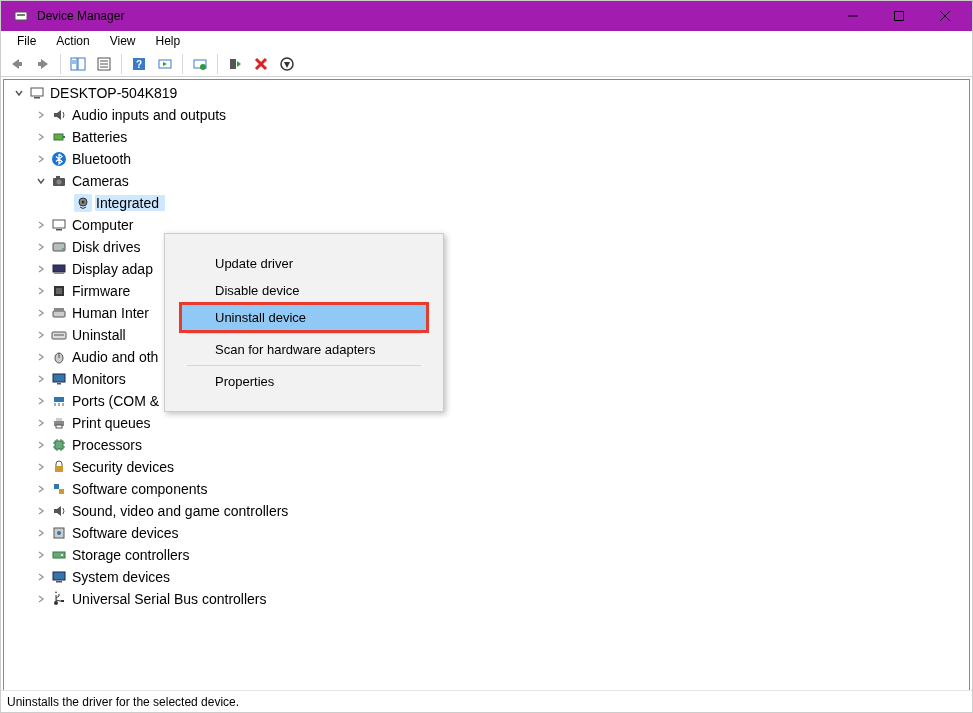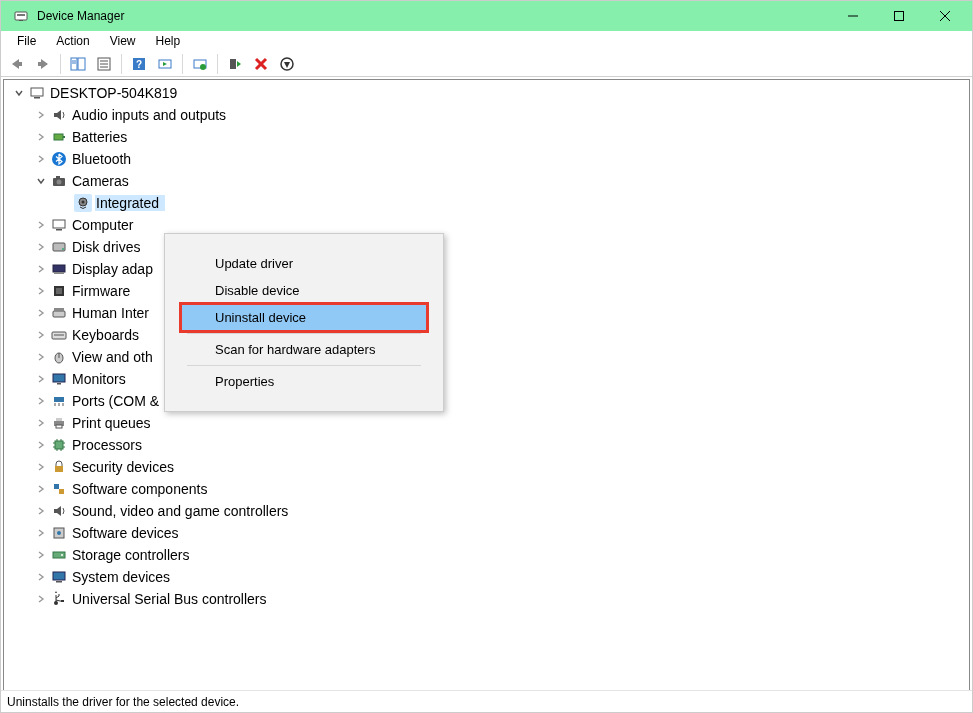--- a/index.html
+++ b/index.html
@@ -14,21 +14,21 @@
     overflow: hidden;
     position: relative;
     border: 1px solid #ccc;
   }
   
   .titlebar {
     display: flex;
     align-items: center;
     height: 30px;
     padding: 0 4px;
-    background: #86efac;
+    background: #a21caf;
   }
   .titlebar .app-icon {
     width: 16px; height: 16px; margin: 0 8px;
     display:flex;align-items:center;justify-content:center;
   }
   .titlebar .title {
     font-size: 12px;
     flex: 0 0 auto;
   }
   .titlebar .spacer { flex: 1; }
@@ -428,36 +428,36 @@
         <svg width="10" height="10">
           <polyline points="3,2 7,5 3,8" fill="none" stroke="#999" stroke-width="1.4"></polyline>
         </svg>
       </span>
     <span class="dev-icon">
         <svg width="16" height="16">
           <rect x="1" y="5" width="14" height="7" rx="1" fill="#ddd" stroke="#555"></rect>
           <line x1="3" y1="8" x2="13" y2="8" stroke="#555"></line>
         </svg>
       </span>
-    <span class="label">Keyboards</span>
+    <span class="label">Uninstall</span>
   </div>
 
   <div class="tree-row indent-1">
     <span class="chev">
         <svg width="10" height="10">
           <polyline points="3,2 7,5 3,8" fill="none" stroke="#999" stroke-width="1.4"></polyline>
         </svg>
       </span>
     <span class="dev-icon">
         <svg width="16" height="16">
           <ellipse cx="8" cy="9" rx="4" ry="5" fill="#ccc" stroke="#555"></ellipse>
           <line x1="8" y1="4" x2="8" y2="9" stroke="#555"></line>
         </svg>
       </span>
-    <span class="label">View and oth</span>
+    <span class="label">Audio and oth</span>
   </div>
 
   <div class="tree-row indent-1">
     <span class="chev">
         <svg width="10" height="10">
           <polyline points="3,2 7,5 3,8" fill="none" stroke="#999" stroke-width="1.4"></polyline>
         </svg>
       </span>
     <span class="dev-icon">
         <svg width="16" height="16">

